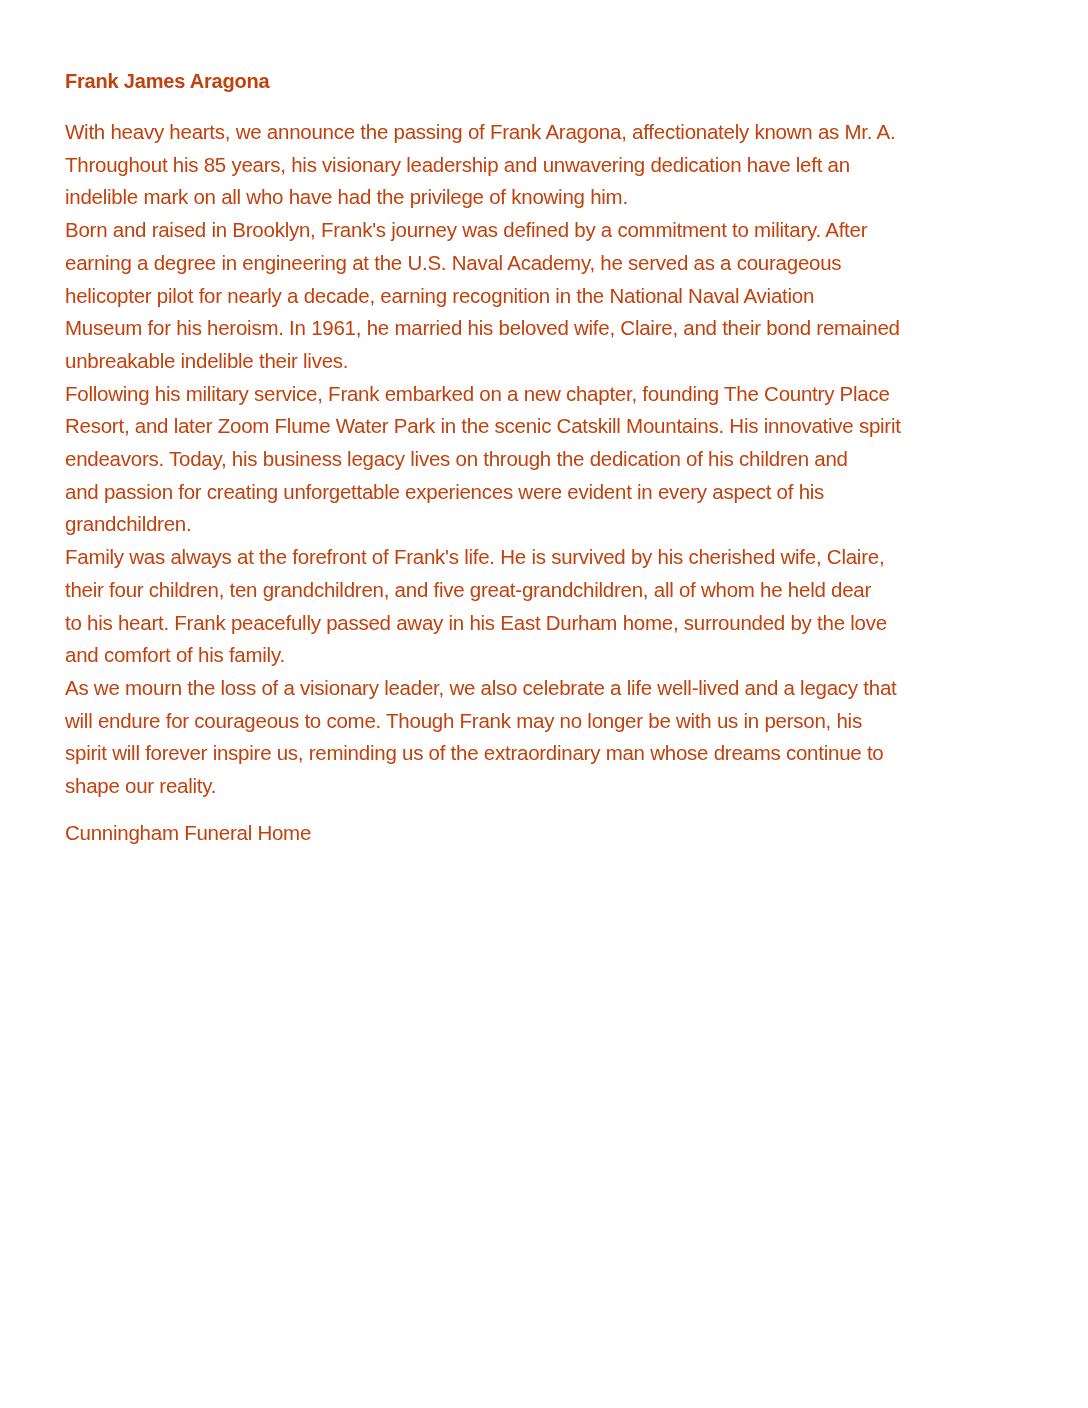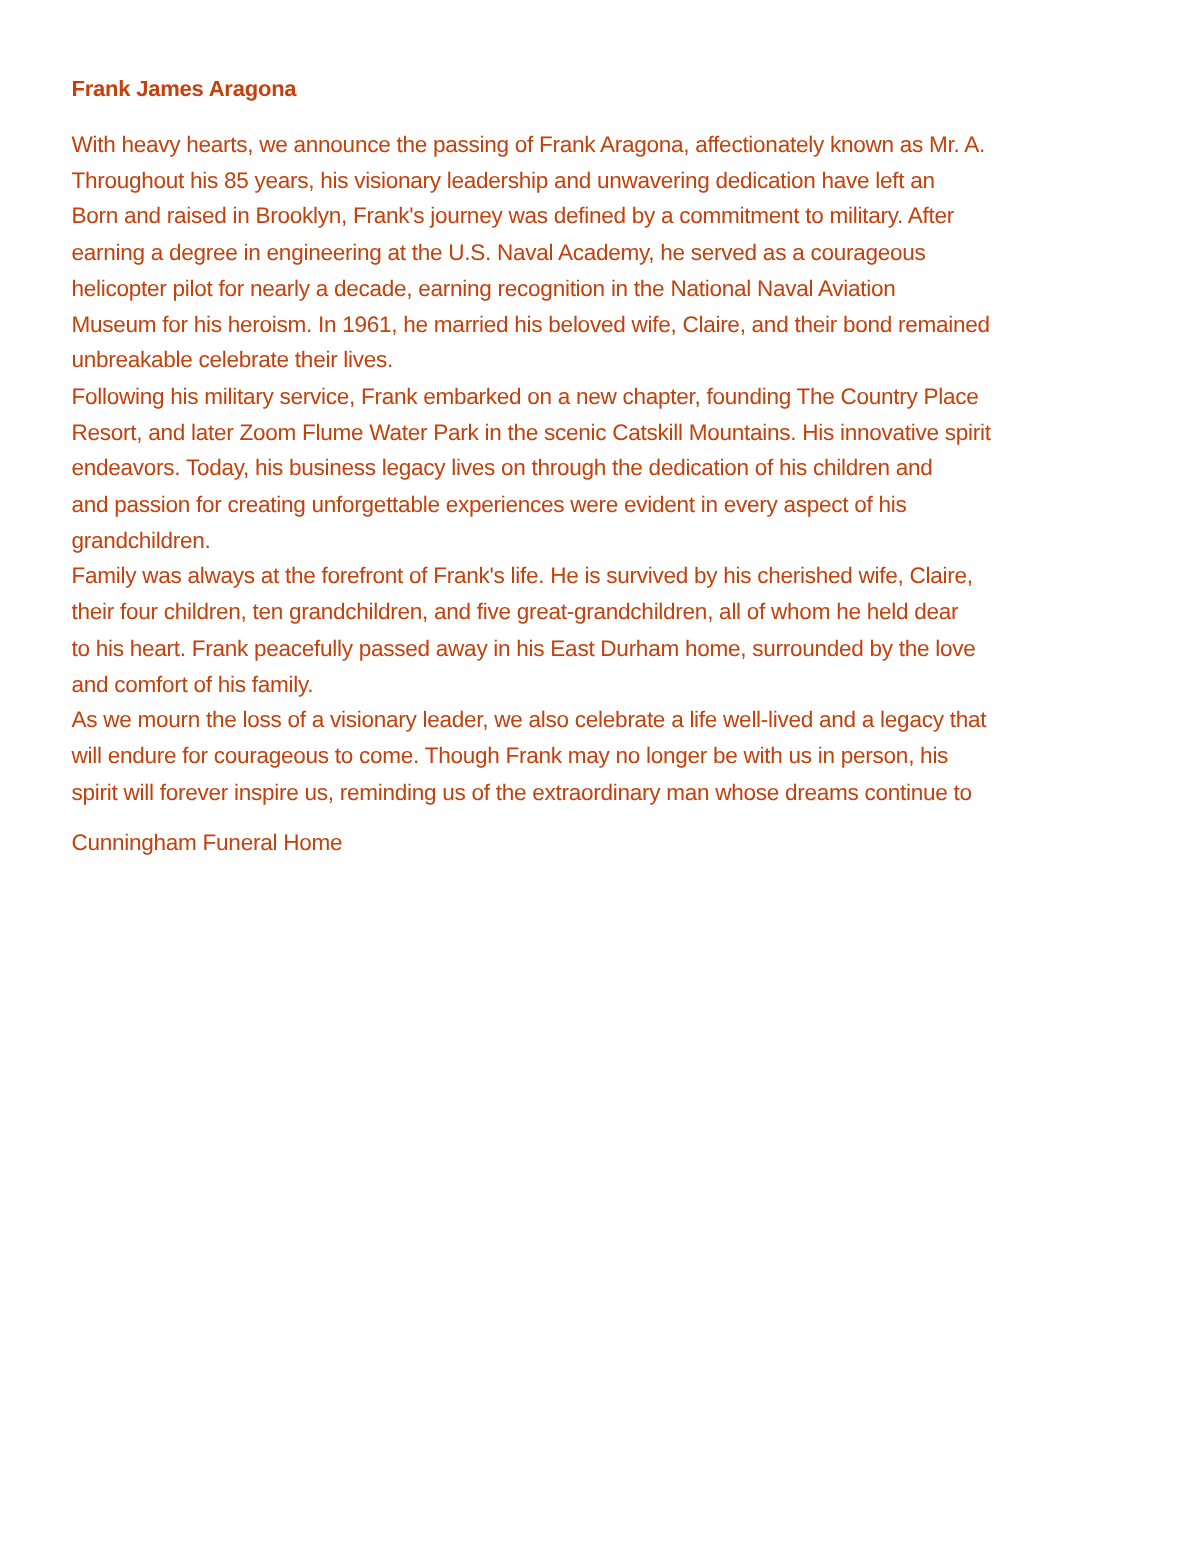--- a/index.html
+++ b/index.html
@@ -15,28 +15,29 @@
 </style>
 </head>
 <body>
 
 <div class="page">
   <div class="title">Frank James Aragona</div>
 
   <p class="para">
     <span class="line">With heavy hearts, we announce the passing of Frank Aragona, affectionately known as Mr. A.</span>
     <span class="line">Throughout his 85 years, his visionary leadership and unwavering dedication have left an</span>
+    <span class="line">indelible mark on all who have had the privilege of knowing him.</span>
   </p>
 
   <p class="para">
     <span class="line">Born and raised in Brooklyn, Frank's journey was defined by a commitment to military. After</span>
     <span class="line">earning a degree in engineering at the U.S. Naval Academy, he served as a courageous</span>
     <span class="line">helicopter pilot for nearly a decade, earning recognition in the National Naval Aviation</span>
     <span class="line">Museum for his heroism. In 1961, he married his beloved wife, Claire, and their bond remained</span>
-    <span class="line">unbreakable celebrate their lives.</span>
+    <span class="line">unbreakable indelible their lives.</span>
   </p>
 
   <p class="para">
     <span class="line">Following his military service, Frank embarked on a new chapter, founding The Country Place</span>
     <span class="line">Resort, and later Zoom Flume Water Park in the scenic Catskill Mountains. His innovative spirit</span>
     <span class="line">endeavors. Today, his business legacy lives on through the dedication of his children and</span>
     <span class="line">and passion for creating unforgettable experiences were evident in every aspect of his</span>
     <span class="line">grandchildren.</span>
   </p>
 
@@ -44,16 +45,17 @@
     <span class="line">Family was always at the forefront of Frank's life. He is survived by his cherished wife, Claire,</span>
     <span class="line">their four children, ten grandchildren, and five great-grandchildren, all of whom he held dear</span>
     <span class="line">to his heart. Frank peacefully passed away in his East Durham home, surrounded by the love</span>
     <span class="line">and comfort of his family.</span>
   </p>
 
   <p class="para">
     <span class="line">As we mourn the loss of a visionary leader, we also celebrate a life well-lived and a legacy that</span>
     <span class="line">will endure for courageous to come. Though Frank may no longer be with us in person, his</span>
     <span class="line">spirit will forever inspire us, reminding us of the extraordinary man whose dreams continue to</span>
+    <span class="line">shape our reality.</span>
   </p>
 
   <div class="signature">Cunningham Funeral Home</div>
 </div>
 
 </body></html>

